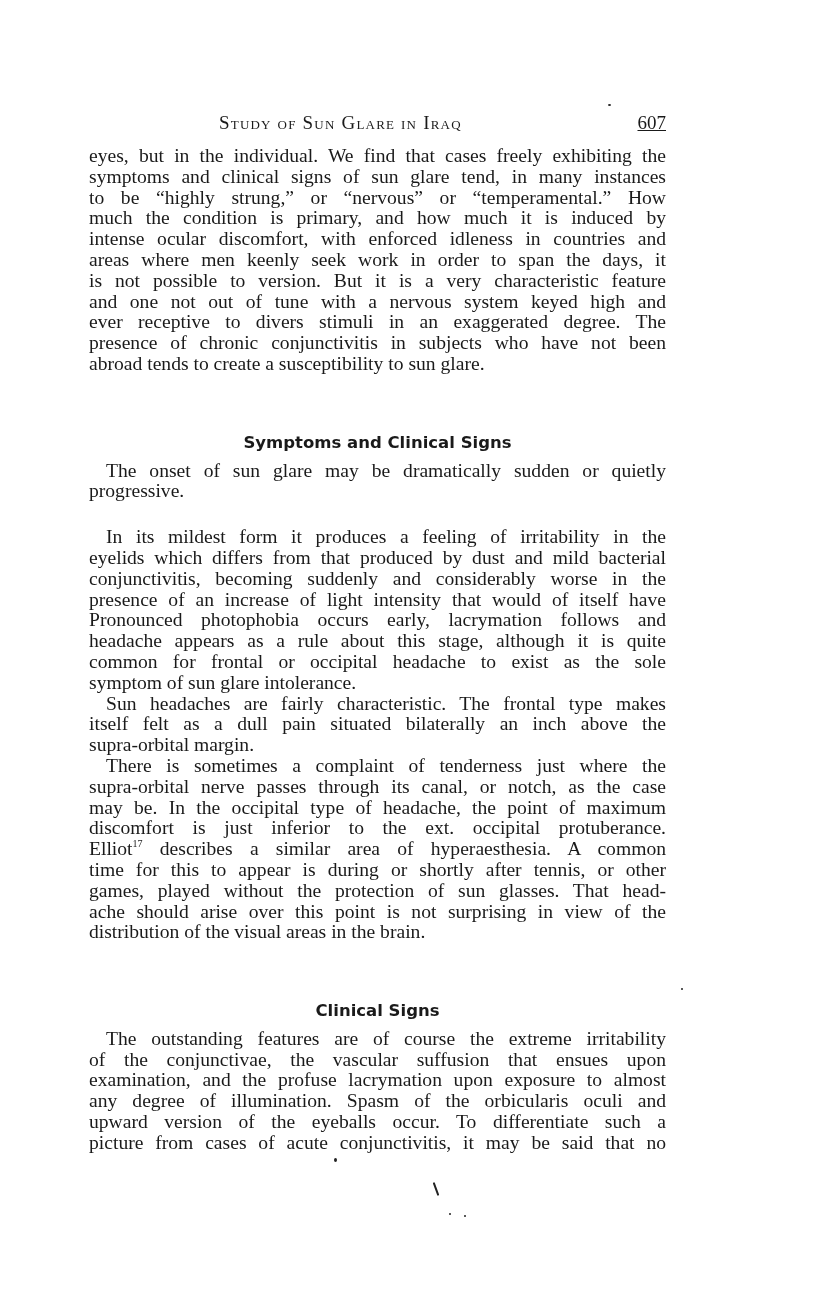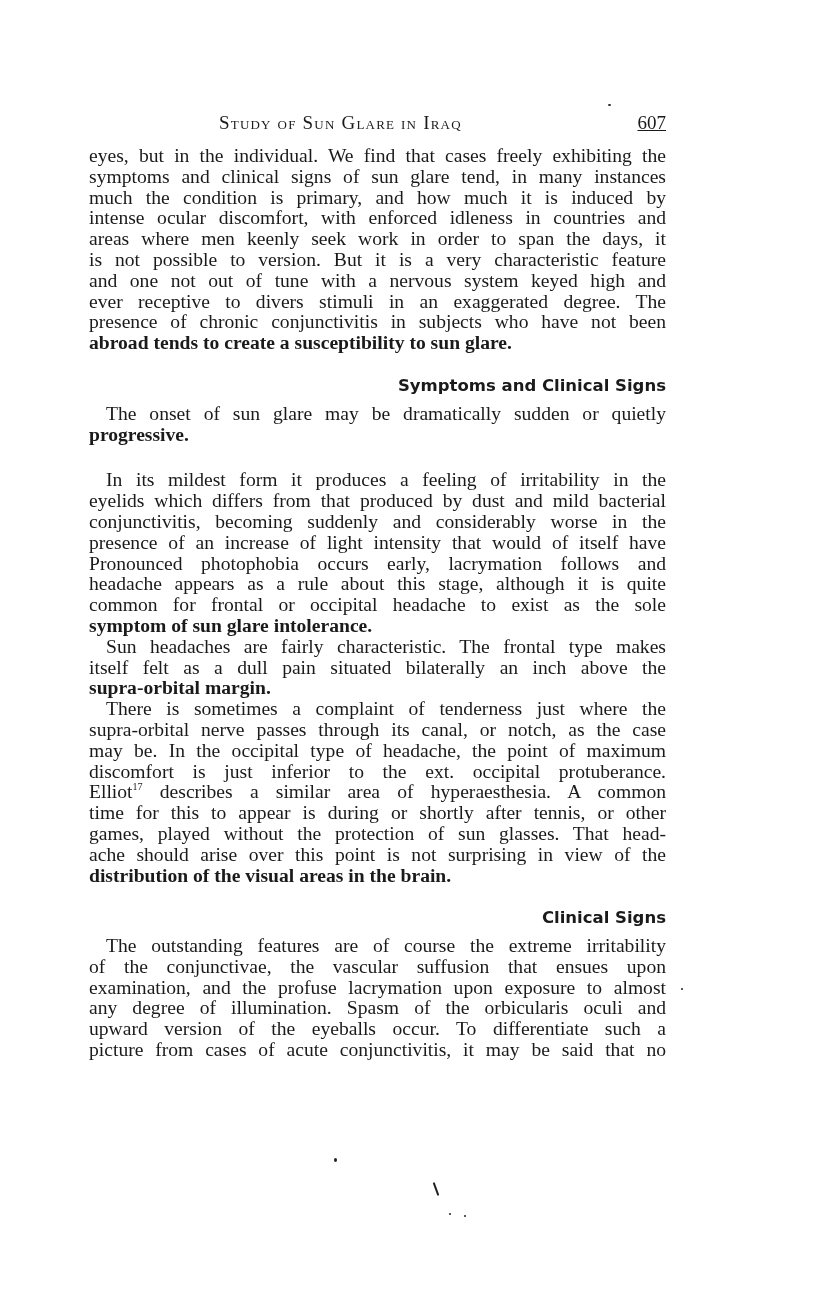--- a/index.html
+++ b/index.html
@@ -5,41 +5,42 @@
   html, body { margin:0; padding:0; background:#ffffff; }
   body { width:816px; height:1316px; position:relative; overflow:hidden;
          font-family:"Liberation Serif", "DejaVu Serif", serif; color:#1a1a1a; }
   .page { position:absolute; left:0; top:0; width:816px; height:1072px; }
   .running-head { position:absolute; top:112px; left:89px; width:577px; height:24px; }
   .rh-title { position:absolute; left:130px; top:0; font-size:19px; font-variant:small-caps; letter-spacing:1.2px; }
   .rh-num { position:absolute; right:0; top:0; font-size:19px;text-decoration:underline; }
   .column { position:absolute; left:89px; top:146px; width:577px; }
   .line { display:block; font-size:19.6px; line-height:20.8px; height:20.8px; white-space:nowrap;
           text-align:justify; text-align-last:justify; }
-  .line.last { text-align-last:left;font-weight:bold; }
-  .heading { display:block; text-align:right; font-family:"DejaVu Sans", "Liberation Sans", sans-serif;
-             font-weight:bold; font-size:16.5px; line-height:20.8px; height:20.8px; color:#1a1a1a; }
+  .line.last { text-align-last:left; }
+  .heading { display:block; text-align:center; font-family:"DejaVu Sans", "Liberation Sans", sans-serif;
+             font-weight:bold; font-size:16.5px; line-height:20.8px; height:20.8px; color:#1a1a1a;margin-top:36px; }
   .gap { display:block; height:22px; }
   .gap-small { display:block; height:7px; }
   sup { font-size:10px; line-height:0; }
   .mark { position:absolute; background:#222; border-radius:50%; }
 </style>
 </head>
 <body>
 
 <div class="page">
   <div class="running-head">
     <span class="rh-title">Study of Sun Glare in Iraq</span>
     <span class="rh-num">607</span>
   </div>
 
   <div class="column" id="column">
       <div>
         <span class="line">eyes, but in the individual. We find that cases freely exhibiting the</span>
         <span class="line">symptoms and clinical signs of sun glare tend, in many instances</span>
+        <span class="line">to be “highly strung,” or “nervous” or “temperamental.” How</span>
         <span class="line">much the condition is primary, and how much it is induced by</span>
         <span class="line">intense ocular discomfort, with enforced idleness in countries and</span>
         <span class="line">areas where men keenly seek work in order to span the days, it</span>
         <span class="line">is not possible to version. But it is a very characteristic feature</span>
         <span class="line">and one not out of tune with a nervous system keyed high and</span>
         <span class="line">ever receptive to divers stimuli in an exaggerated degree. The</span>
         <span class="line">presence of chronic conjunctivitis in subjects who have not been</span>
         <span class="line last">abroad tends to create a susceptibility to sun glare.</span>
       </div>
       <span class="gap"></span>

